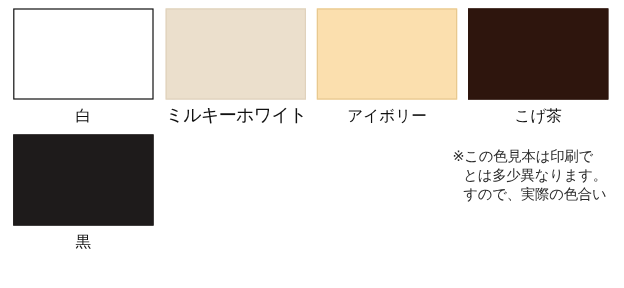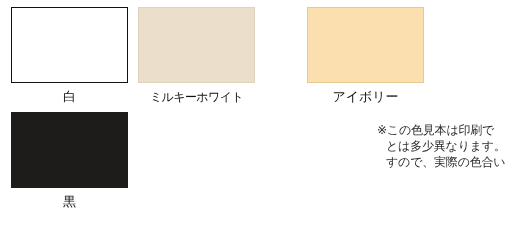--- a/index.html
+++ b/index.html
@@ -23,21 +23,21 @@
     box-sizing: border-box;
   }
 
   
   .cell {
     position: absolute;
     width: 117px;
   }
   .cell.col0 { left: 11px; }
   .cell.col1 { left: 138px; }
-  .cell.col2 { left: 264px; margin-left: 43px; }
+  .cell.col2 { left: 264px; }
   .cell.col3 { left: 390px; }
 
   .cell.row0 { top: 7px; }
   .cell.row1 { top: 112px; }
 
   .swatch {
     width: 117px;
     height: 76px;
     box-sizing: border-box;
     display: block;
@@ -48,21 +48,21 @@
     width: 117px;
     text-align: center;
     font-size: 13px;
     line-height: 16px;
     letter-spacing: 0px;
     color: #111111;
     margin-top: 6px;
     white-space: nowrap;
   }
   .swatch-label.tight {
-    font-size: 12px;
+    font-size: 15px;
     letter-spacing: -0.6px;
   }
 
   
   .note {
     position: absolute;
     left: 377px;
     top: 122px;
     width: 132px;
     font-size: 12px;
@@ -91,20 +91,24 @@
   <div class="cell row0 col1">
     <span class="swatch" style="background:#ebdfcc;border:1px solid #e0d2bc;"></span>
     <span class="swatch-label tight">ミルキーホワイト</span>
   </div>
 
   <div class="cell row0 col2">
     <span class="swatch" style="background:#fbdfae;border:1px solid #e8c98f;"></span>
     <span class="swatch-label">アイボリー</span>
   </div>
 
+  <div class="cell row0 col3">
+    <span class="swatch" style="background:#2e150d;border:1px solid #2e150d;"></span>
+    <span class="swatch-label">こげ茶</span>
+  </div>
 
   <div class="cell row1 col0">
     <span class="swatch" style="background:#1e1b1b;border:1px solid #1e1b1b;"></span>
     <span class="swatch-label">黒</span>
   </div>
 
 
   <div class="note">
     <span class="note-line">※この色見本は印刷で</span>
     <span class="note-line indent">とは多少異なります。</span>

